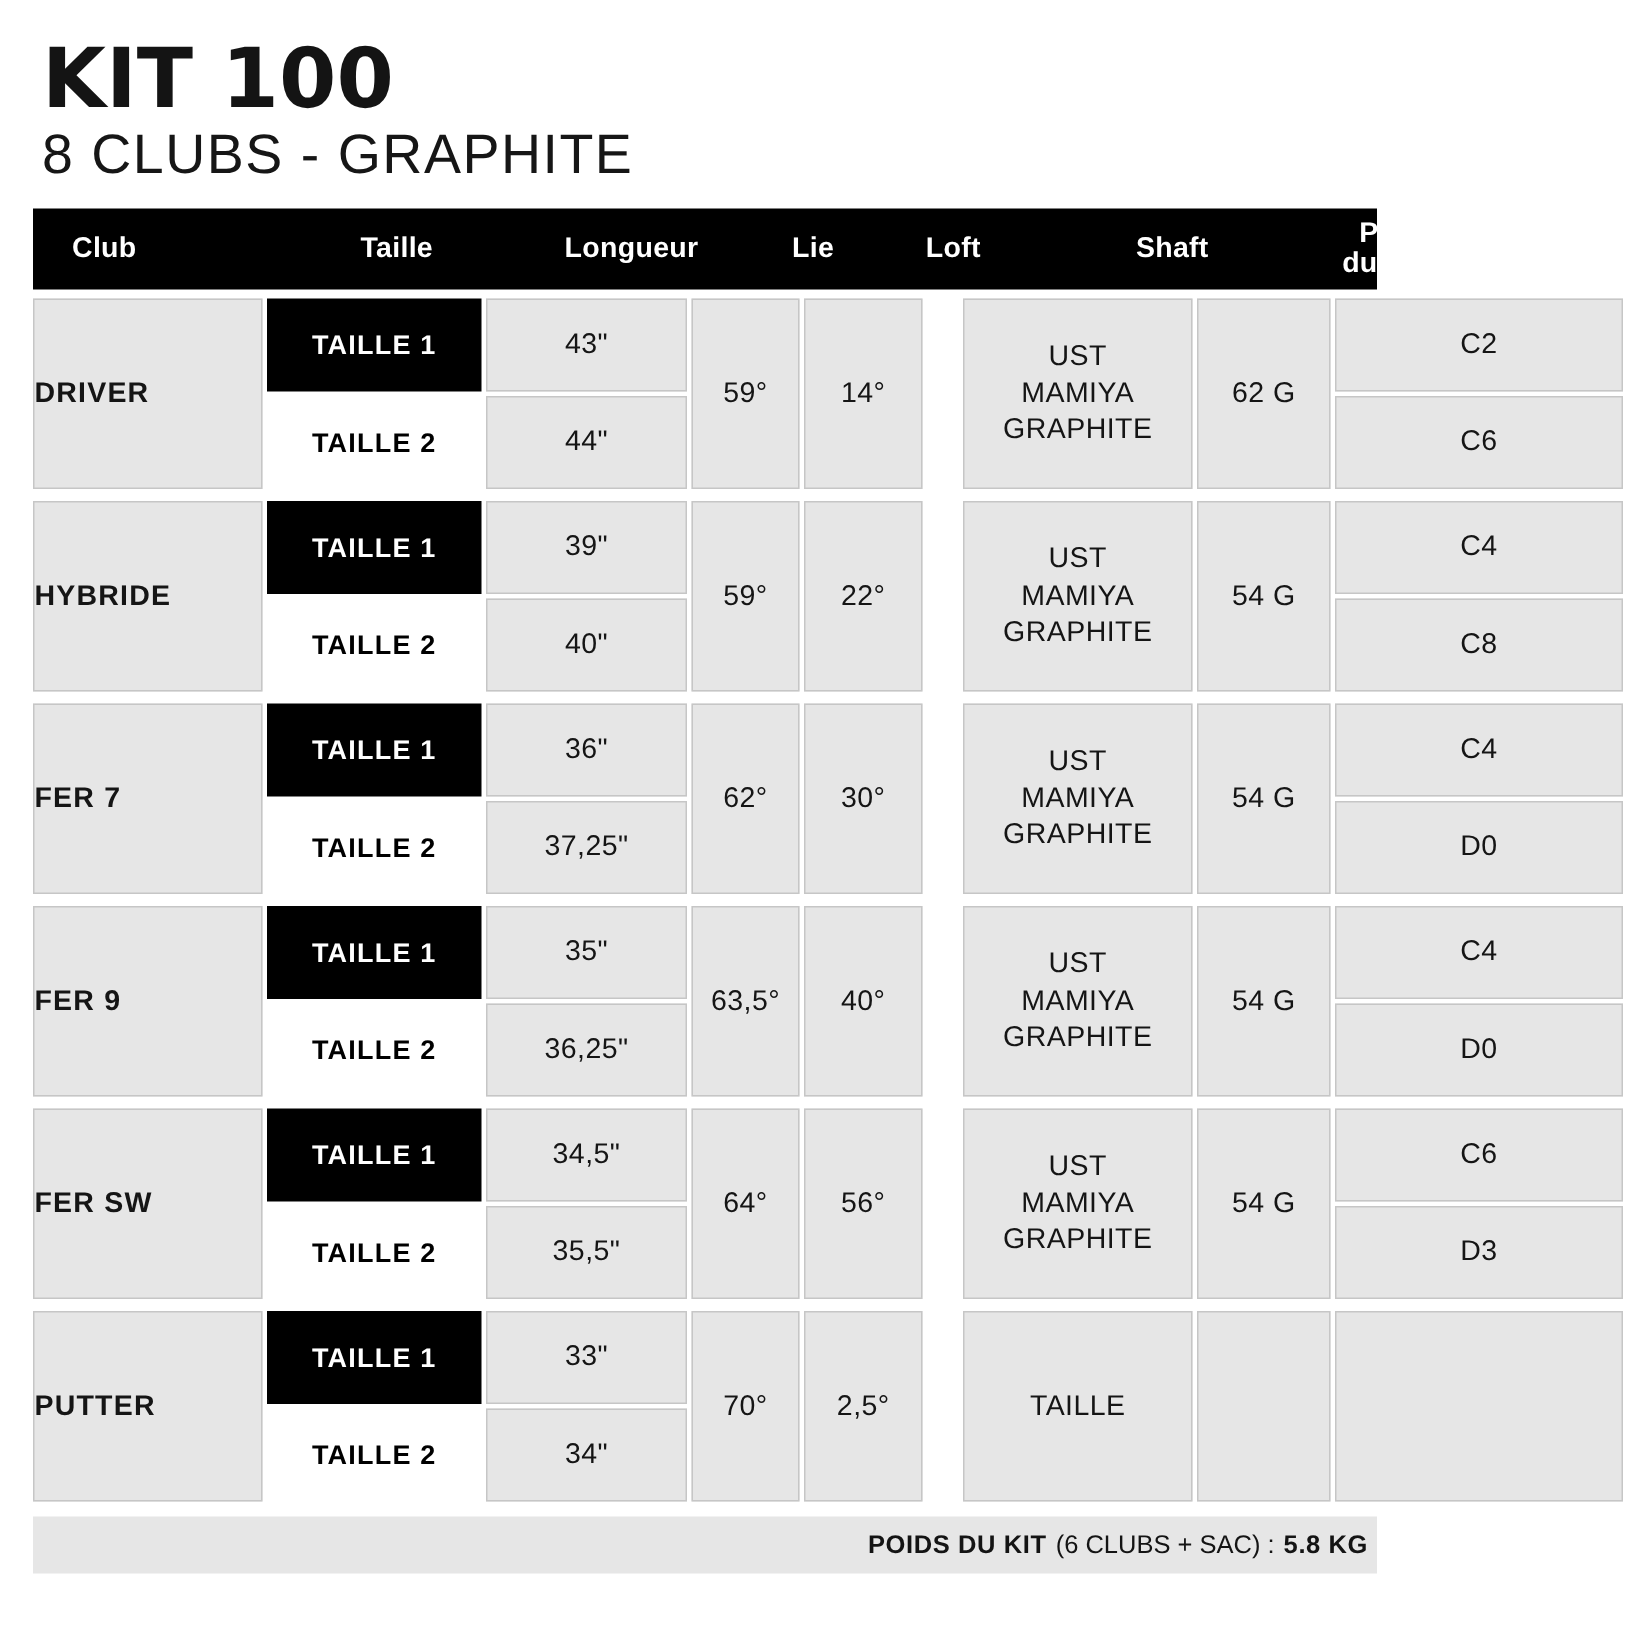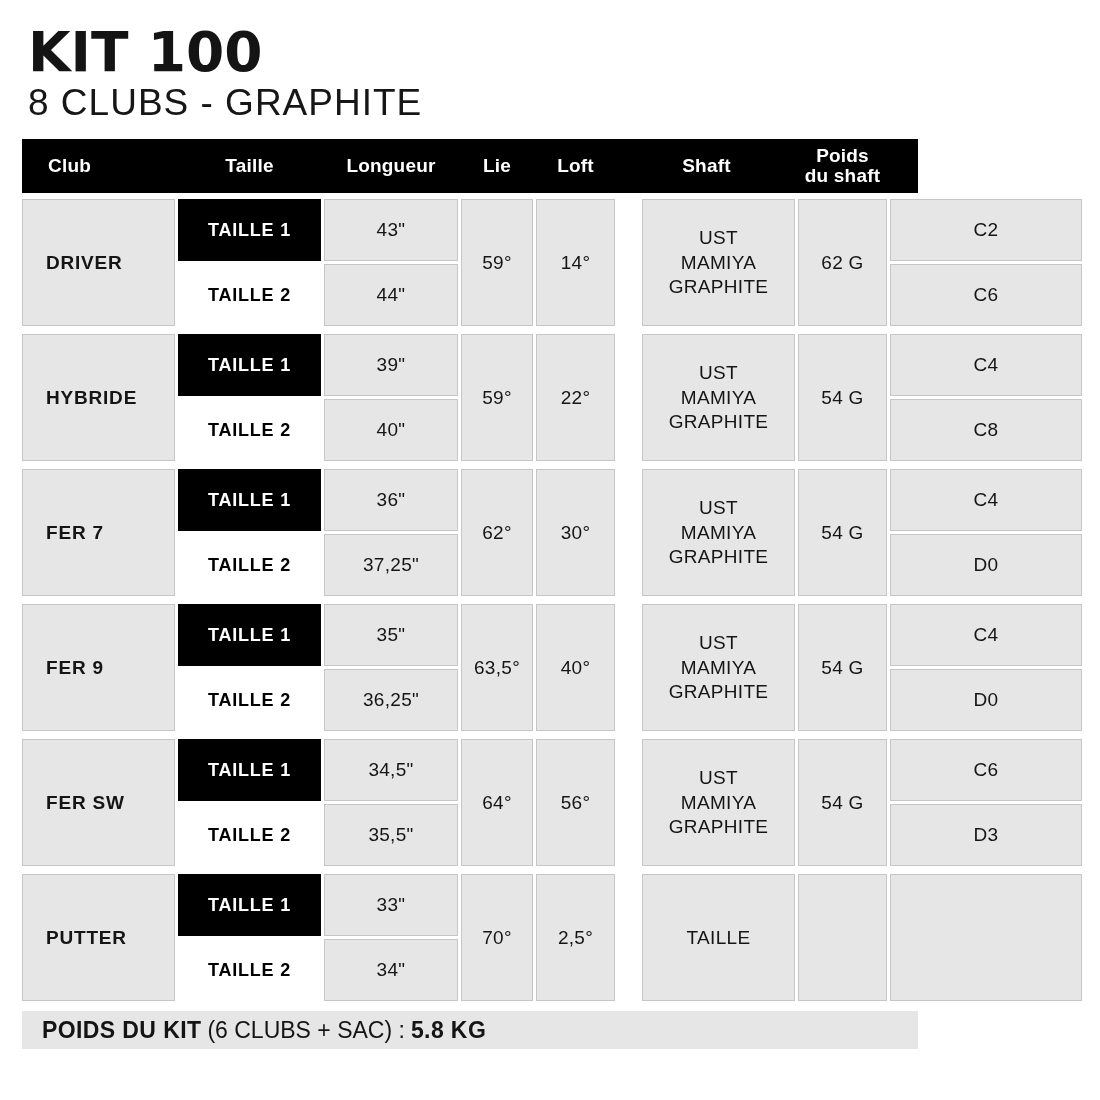--- a/index.html
+++ b/index.html
@@ -17,21 +17,21 @@
   }
   .kit-subtitle {
     font-size: 37px; font-weight: 400; line-height: 1.1;
     letter-spacing: 1px; color: #161616; margin-top: 1px;
   }
 
   
   .thead {
     display: grid;
     grid-template-columns: 153px 143px 134px 72px 79px 177px 89px 192px;
-    column-gap: 3px;
+    column-gap: 18px;
     background: #000; height: 54px; align-items: center;
     margin-bottom: 6px;
   }
   .th {
     color: #fff; font-weight: bold; font-size: 19px;
     text-align: center; line-height: 1.08; white-space: pre-line;
     letter-spacing: 0.2px;
   }
   .th.th-club { text-align: left; padding-left: 26px; }
 
@@ -48,38 +48,38 @@
     display: flex; align-items: center; justify-content: center;
     font-size: 19px; letter-spacing: 0.3px; color: #151515;
   }
   .span2 { grid-row: 1 / 3; }
   .c1 { grid-column: 1; } .c2 { grid-column: 2; } .c3 { grid-column: 3; }
   .c4 { grid-column: 4; } .c5 { grid-column: 5; } .c6 { grid-column: 6; }
   .c7 { grid-column: 7; } .c8 { grid-column: 8; }
   .r1 { grid-row: 1; } .r2 { grid-row: 2; }
 
   .cell.club {
-    justify-content: flex-start; padding-left: 23px;
+    justify-content: flex-start; 
     font-weight: bold; letter-spacing: 0.8px;
   }
   .cell.size1 {
     background: #000; color: #fff; border: none;
     font-weight: bold; font-size: 18px; letter-spacing: 0.8px;
   }
   .cell.size2 {
     background: #fff; border: none; color: #000;
     font-weight: bold; font-size: 18px; letter-spacing: 0.8px;
   }
   .cell.shaft { text-align: center; line-height: 1.3; padding: 0 18px; margin-left: 24px; }
 
   
   .kit-weight {
     margin-top: 10px; height: 38px; background: #e6e6e6;
     display: flex; align-items: center; padding-left: 20px;
-    font-size: 23px; color: #141414;
+    font-size: 17px; color: #141414; justify-content: flex-end;
   }
   .kit-weight .b { font-weight: bold; letter-spacing: 0.4px; }
   .kit-weight span { margin-right: 6px; }
 </style>
 </head>
 <body>
 
 <div class="page">
 
   <div class="title-wrap">

